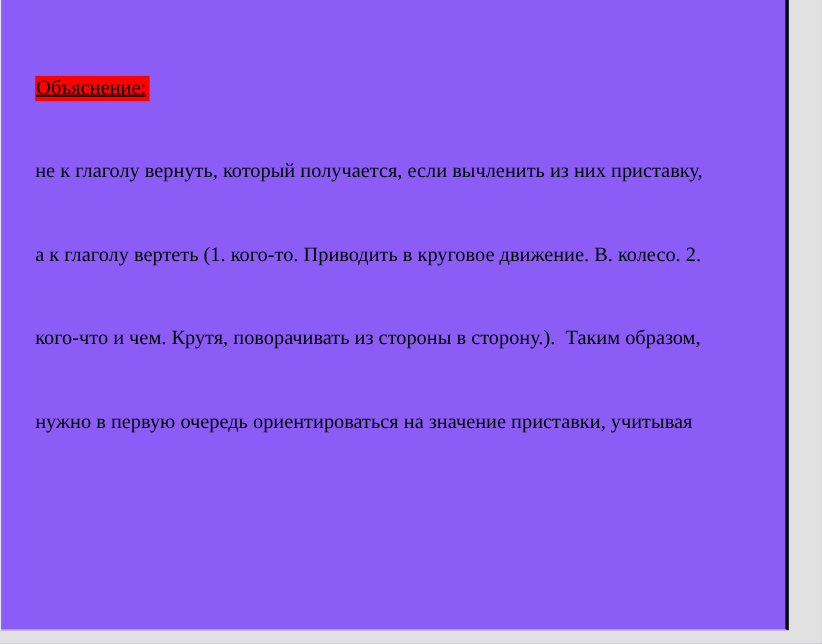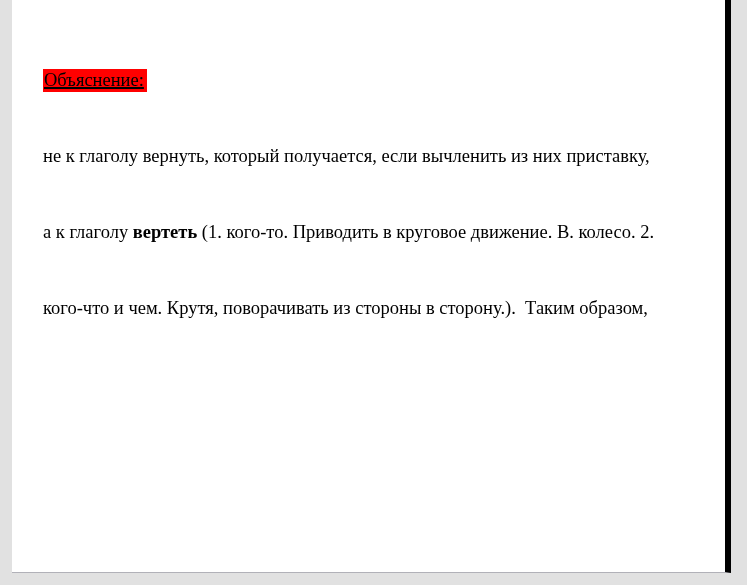--- a/index.html
+++ b/index.html
@@ -10,26 +10,26 @@
   .canvas {
     position: relative;
     width: 747px;
     height: 585px;
     background: #e1e1e1;
     overflow: hidden;
     font-family: "Liberation Serif", "DejaVu Serif", serif;
   }
   .page {
     position: absolute;
-    left: 12px;
+    left: 1px;
     top: 0;
     width: 713px;
     height: 572px;
-    background: #ffffff;
-    border-right: 6px solid #000000;
+    background: #8b5cf6;
+    border-right: 3px solid #000000;
     border-bottom: 1px solid #b1b1b8;
     overflow: hidden;
   }
   .textblock {
     position: absolute;
     left: 31px;
     top: 17px;
     right: 10px;
     font-size: 18.5px;
     line-height: 25.33px;
@@ -39,32 +39,33 @@
   .line {
     height: 25.33px;
   }
   .hl {
     background: #ff0000;
     color: #000000;
     text-decoration: underline;
     text-decoration-thickness: 2px;
     padding: 1px 3px 2px 1px;
   }
-  .b { font-weight: bold; margin-top: 32px; }
+  .b { font-weight: normal; margin-top: 32px; }
 </style>
 </head>
 <body>
 
 <div class="canvas">
   <div class="page">
     <div class="textblock">
       <div class="line"><span class="hl">Объяснение:</span></div>
       <div class="line">не к глаголу вернуть, который получается, если вычленить из них приставку,</div>
       <div class="line"><span>а к глаголу </span><span class="b">вертеть</span><span> (1. кого-то. Приводить в круговое движение. В. колесо. 2.</span></div>
       <div class="line">кого-что и чем. Крутя, поворачивать из стороны в сторону.).  Таким образом,</div>
+      <div class="line">нужно в первую очередь ориентироваться на значение приставки, учитывая</div>
       
       
       
       
       
       
       
       
       
       

